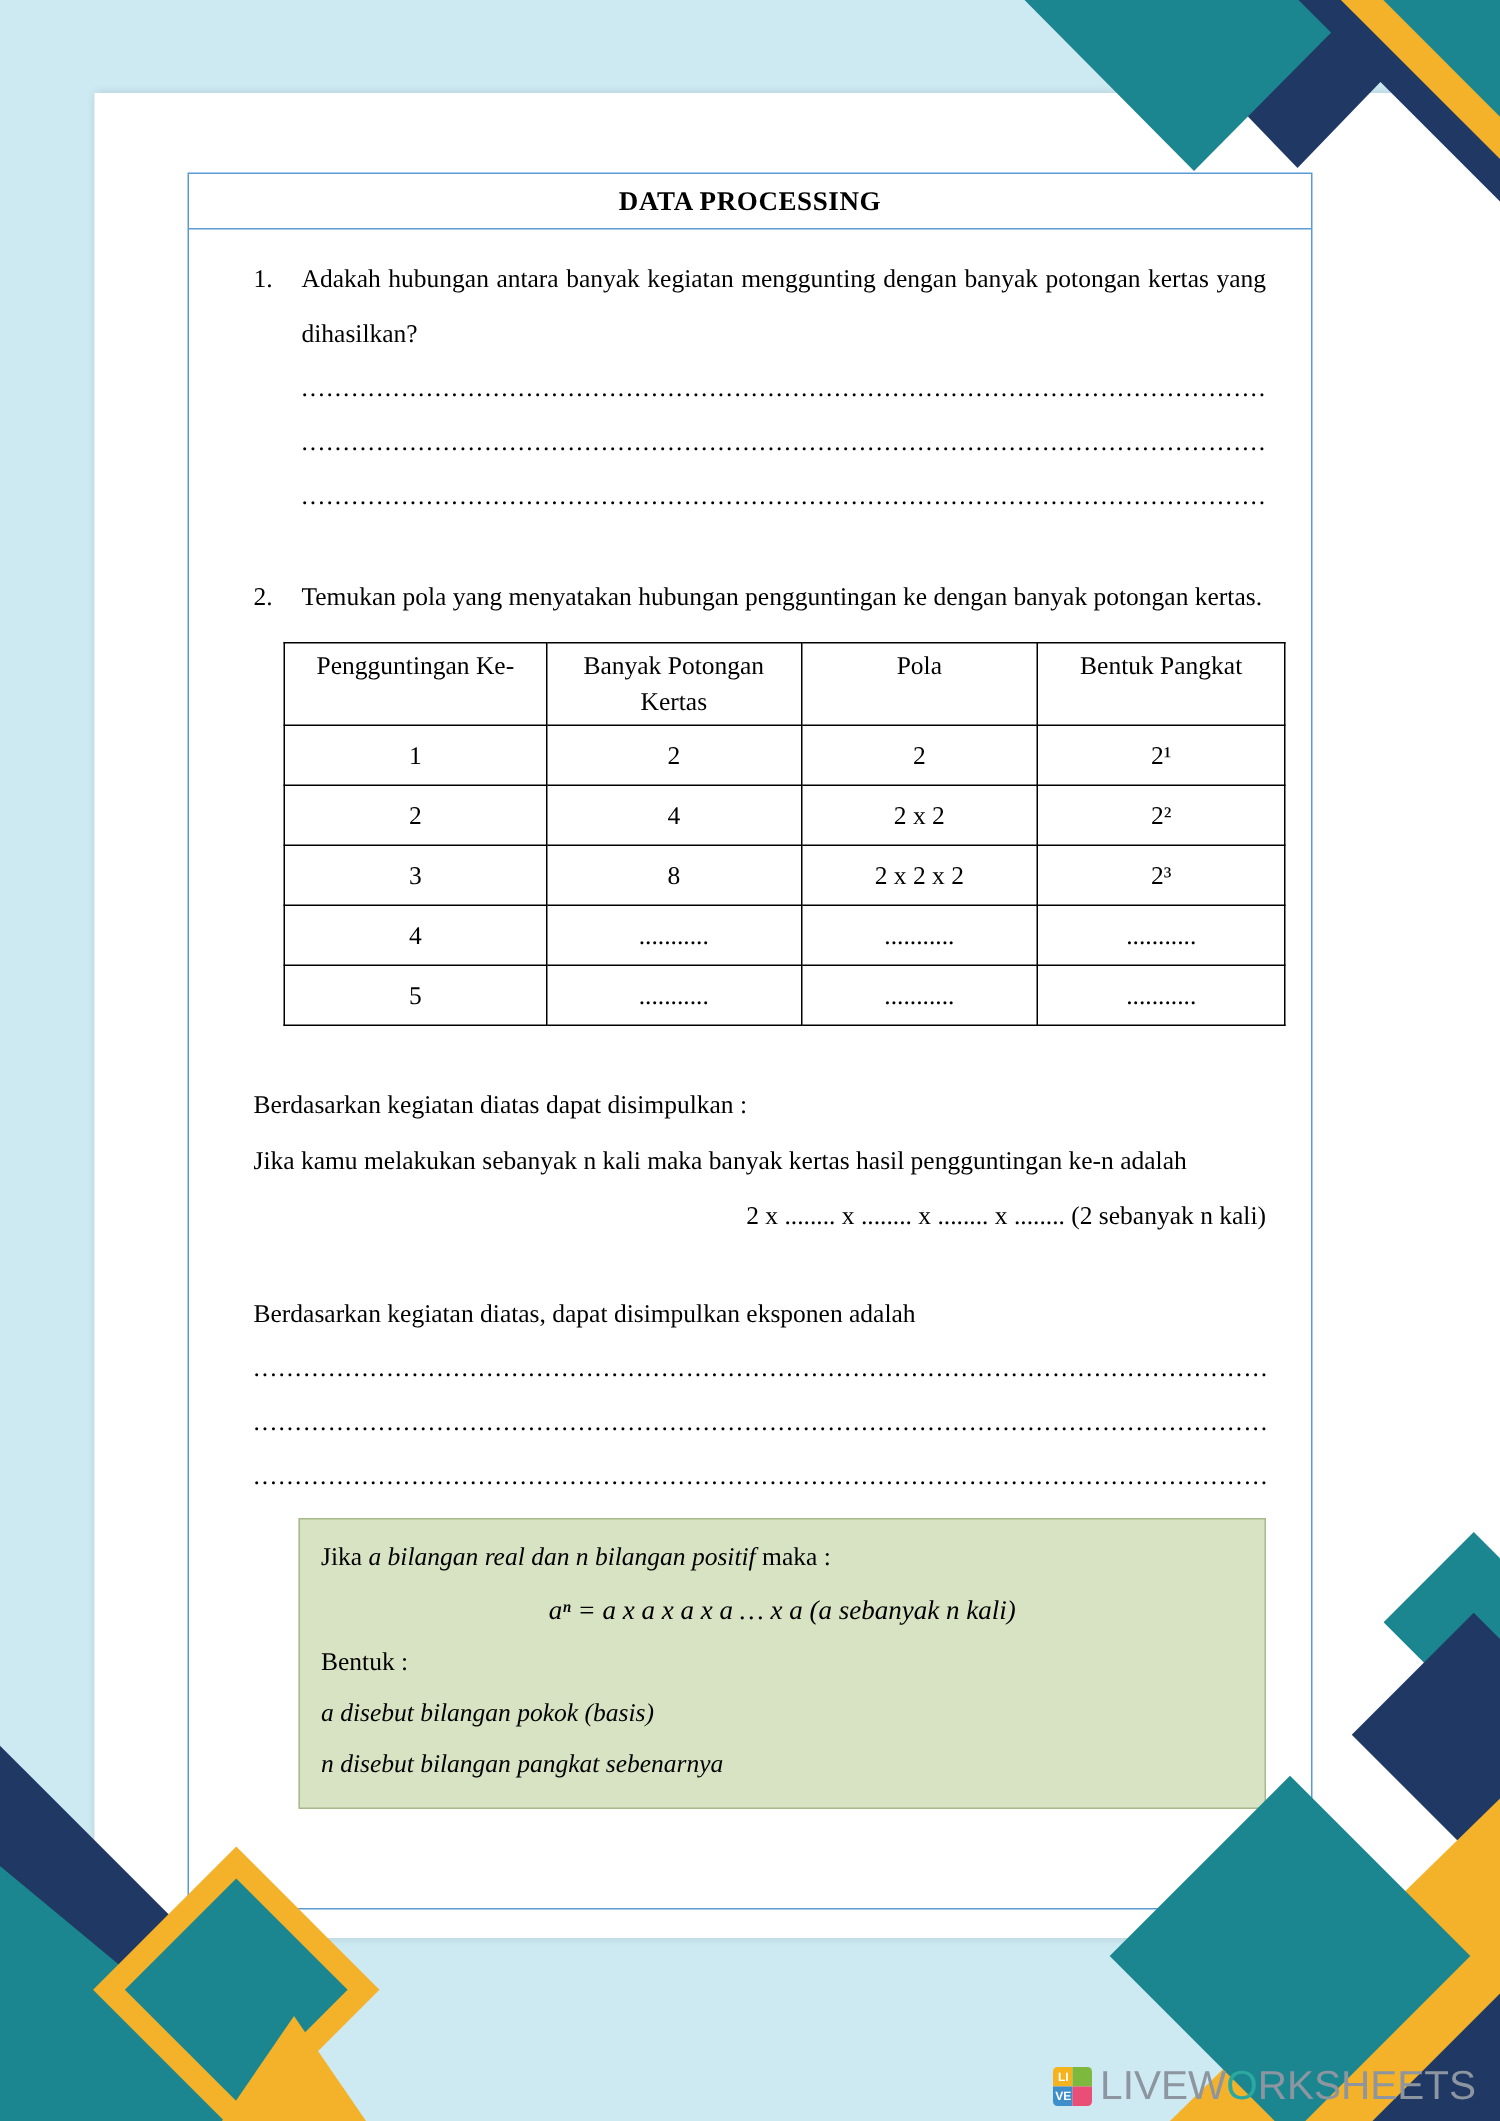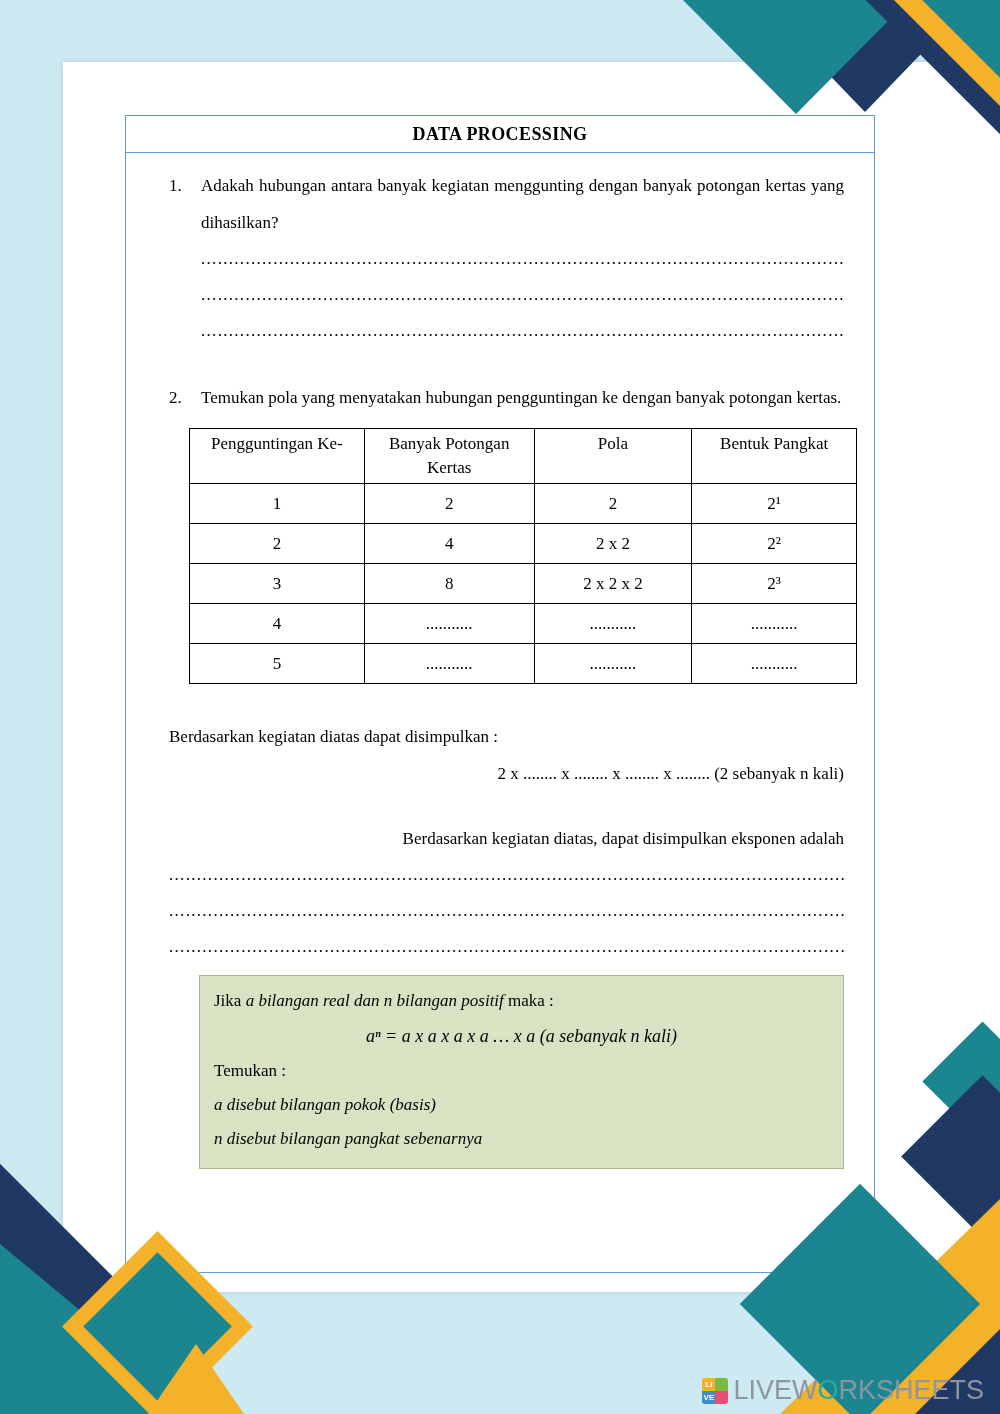--- a/index.html
+++ b/index.html
@@ -43,21 +43,21 @@
   .q-text{flex:1;text-align:justify;}
   .answer-lines{margin-left:32px;}
   .dotted{height:36px;line-height:36px;white-space:nowrap;overflow:hidden;letter-spacing:1.3px;}
   table.pola{border-collapse:collapse;margin:12px 0 0 20px;width:668px;font-size:17px;}
   table.pola th,table.pola td{border:1px solid var(--table_border);text-align:center;}
   table.pola th{font-weight:normal;vertical-align:top;padding:3px 6px;line-height:24px;}
   table.pola td{height:40px;}
   .concl-intro{margin-top:34px;line-height:37px;}
   .concl-body{line-height:37px;text-align:justify;}
   .concl-formula{line-height:37px;text-align:right;}
-  .eksponen{margin-top:28px;line-height:37px;text-align:right;}
+  .eksponen{margin-top:28px;line-height:37px;}
   .def-box{margin:10px 0 0 30px;background:var(--green_bg);border:1px solid var(--green_border);padding:8px 14px 12px;}
   .def-line{line-height:34px;}
   .def-formula{line-height:36px;font-size:18px;text-align:center;font-style:italic;}
   .it{font-style:italic;}
 
   
   .logo{position:absolute;right:16px;bottom:8px;z-index:5;display:flex;align-items:center;gap:5px;font-family:"Liberation Sans", sans-serif;padding-left:40px;}
   .logo-icon{width:26px;height:26px;display:grid;grid-template-columns:1fr 1fr;border-radius:3px;overflow:hidden;}
   .logo-icon span{display:flex;align-items:center;justify-content:center;font-size:8px;font-weight:bold;color:#fff;}
   .lc1{background:var(--logo_yellow);} .lc2{background:var(--logo_green);}
@@ -153,35 +153,36 @@
             <tr>
               <td>5</td>
               <td>...........</td>
               <td>...........</td>
               <td>...........</td>
             </tr>
           </tbody>
         </table>
 
         <div class="concl-intro">Berdasarkan kegiatan diatas dapat disimpulkan :</div>
+        <div class="concl-body">Jika kamu melakukan sebanyak n kali maka banyak kertas hasil pengguntingan ke-n adalah</div>
         <div class="concl-formula">2 x ........ x ........ x ........ x ........ (2 sebanyak n kali)</div>
 
         <div class="eksponen">Berdasarkan kegiatan diatas, dapat disimpulkan eksponen adalah</div>
         <div class="answer-lines" style="margin-left:0">
           <div class="dotted">......................................................................................................................................................</div>
           <div class="dotted">......................................................................................................................................................</div>
           <div class="dotted">......................................................................................................................................................</div>
         </div>
 
         <div class="def-box">
           <div class="def-line">
             <span>Jika </span><span class="it">a bilangan real dan n bilangan positif</span><span> maka :</span>
           </div>
           <div class="def-formula">aⁿ = a x a x a x a … x a (a sebanyak n kali)</div>
-          <div class="def-line">Temukan :</div>
+          <div class="def-line">Bentuk :</div>
           <div class="def-line it">a disebut bilangan pokok (basis)</div>
           <div class="def-line it">n disebut bilangan pangkat sebenarnya</div>
         </div>
 
       </div>
     </div>
   </div>
 
   <div class="logo">
     <div class="logo-icon">

